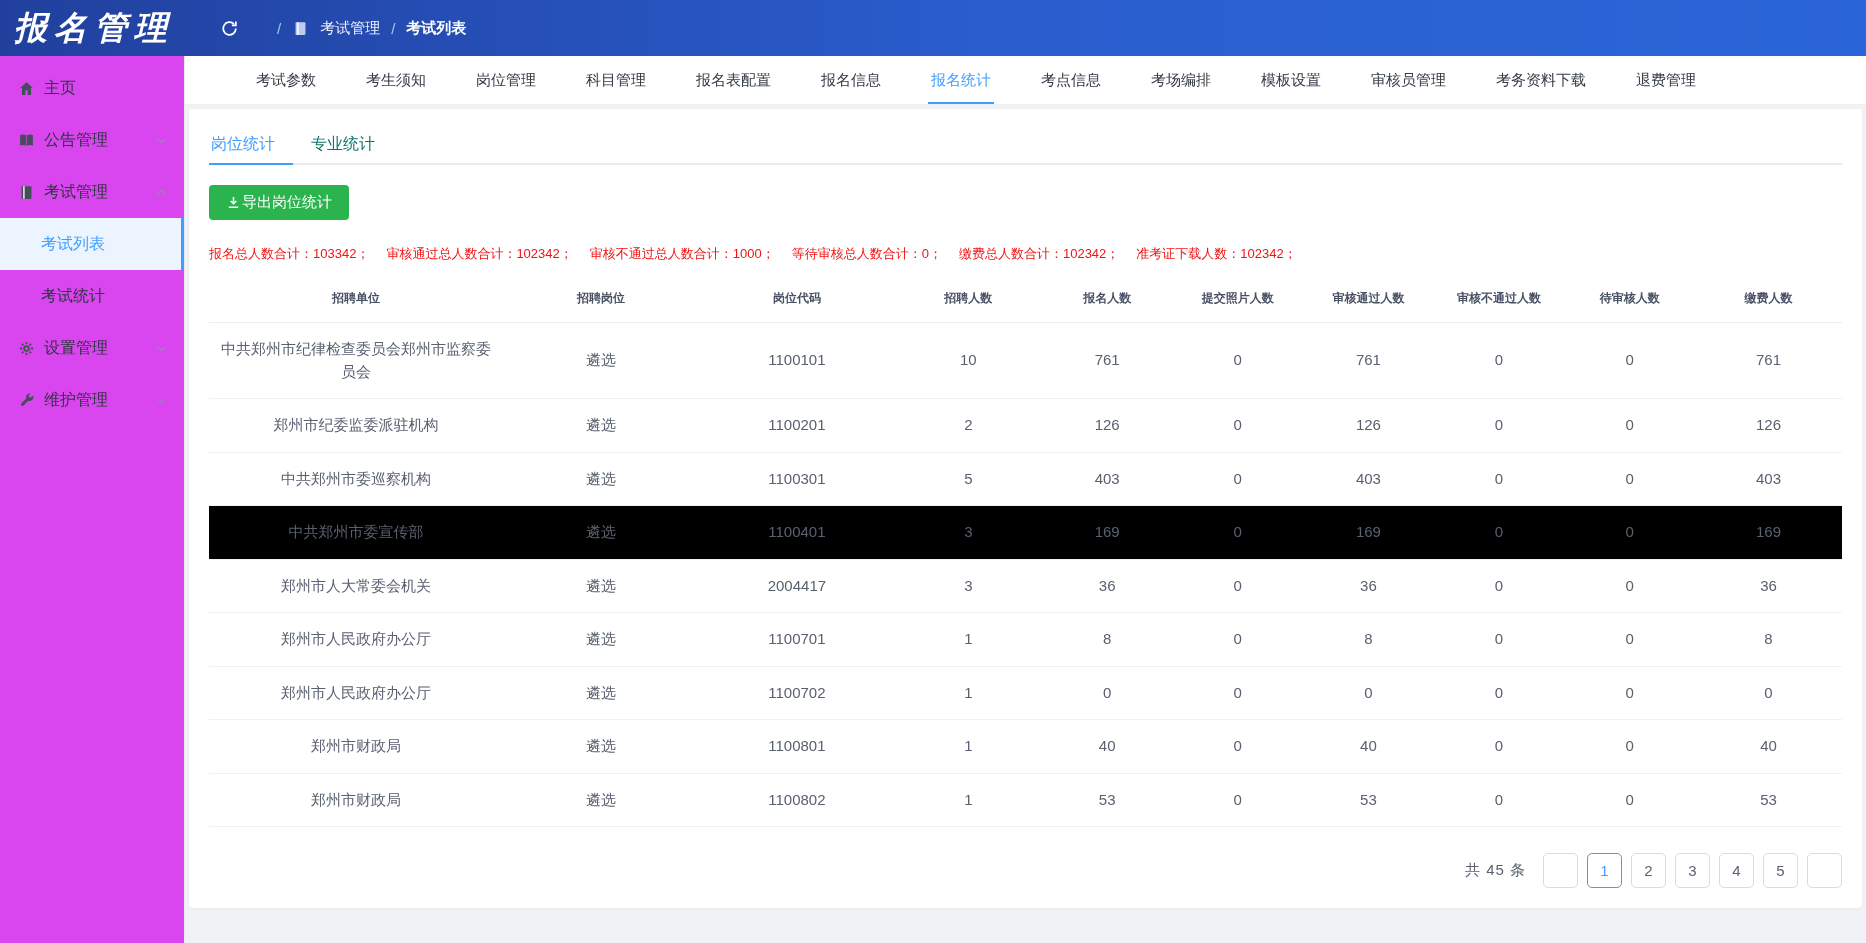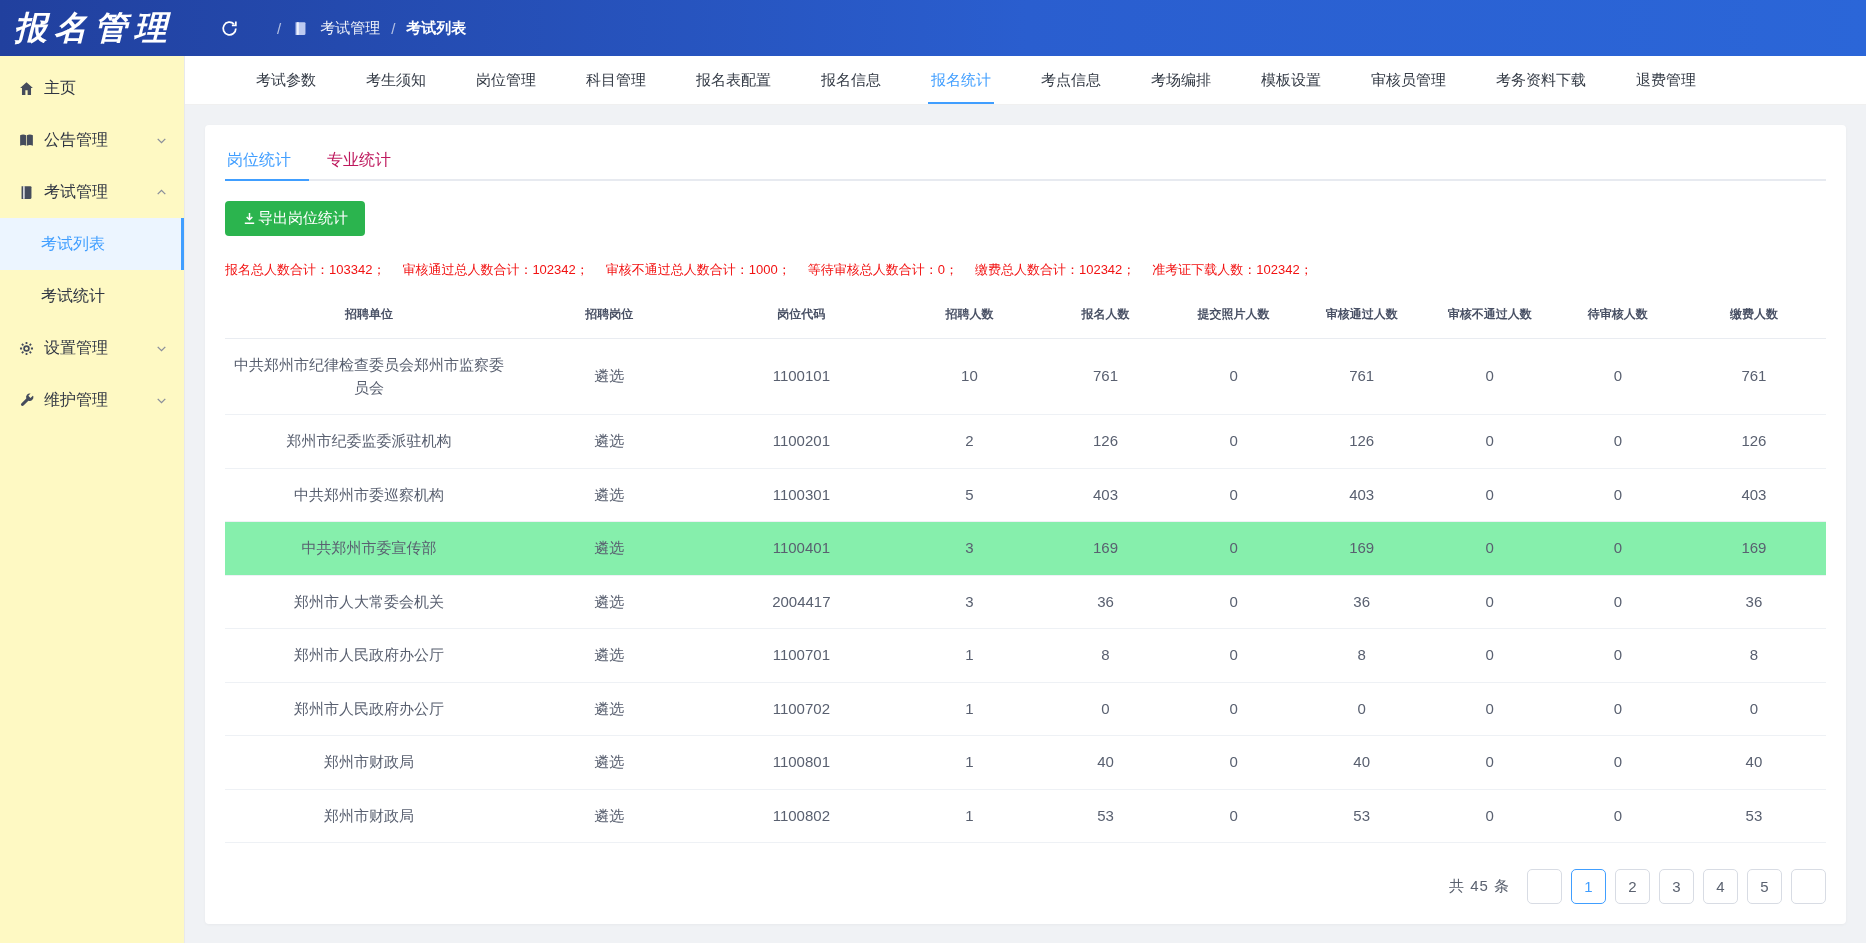--- a/index.html
+++ b/index.html
@@ -14,21 +14,21 @@
           font-size: 33px; letter-spacing: 7px; white-space: nowrap; }
   .refresh { margin-left: 46px; background: none; border: none; color: #fff; cursor: pointer; display: flex; }
   .breadcrumb { margin-left: 38px; display: flex; align-items: center; gap: 11px; font-size: 15px; }
   .bc-sep { color: rgba(255,255,255,.65); }
   .bc-icon { color: #bdcaf1; display: flex; }
   .bc-item { color: rgba(255,255,255,.92); cursor: pointer; }
   .bc-item.current { color: #fff; font-weight: bold; cursor: default; }
 
   
   .page-body { flex: 1; display: flex; min-height: 0; }
-  .sidebar { width: 185px; background: #fef9c3; border-right: 1px solid #e8e9ec; }
+  .sidebar { width: 185px; background: #d946ef; border-right: 1px solid #e8e9ec; }
   .menu { padding-top: 6px; }
   .side-item { height: 52px; display: flex; align-items: center; padding: 0 16px 0 18px;
                font-size: 16px; color: #2f3542; cursor: pointer; }
   .side-item .ico { width: 17px; height: 17px; color: #454c5c; display: flex; margin-right: 9px; flex: 0 0 17px; }
   .side-item .lbl { flex: 1; }
   .side-item .chev { color: #8a8f9b; display: flex; }
   .side-sub { height: 52px; display: flex; align-items: center; padding-left: 41px;
               font-size: 16px; color: #2f3542; cursor: pointer; position: relative; }
   .side-sub.active { background: #ecf5ff; color: #409eff; }
   .side-sub.active::after { content: ""; position: absolute; right: 0; top: 0; bottom: 0;
@@ -36,44 +36,44 @@
 
   .main { flex: 1; display: flex; flex-direction: column; min-width: 0; background: #f0f2f5; }
   .tabbar { height: 49px; background: #fff; display: flex; align-items: stretch;
             padding-left: 46px; border-bottom: 1px solid #f0f0f0; }
   .tab { display: flex; align-items: center; padding: 0 25px; font-size: 15px; color: #333a45;
          cursor: pointer; position: relative; white-space: nowrap; }
   .tab.active { color: #409eff; }
   .tab.active::after { content: ""; position: absolute; left: 22px; right: 22px; bottom: 0;
          height: 2px; background: #409eff; }
 
-  .content { flex: 1; padding: 20px; min-height: 0; }
+  .content { flex: 1; padding: 4px; min-height: 0; }
   .card { background: #fff; border-radius: 4px; padding: 14px 20px 20px; min-height: 742px;
           box-shadow: 0 1px 3px rgba(0,0,0,.04); }
 
   .subtabs { display: flex; border-bottom: 2px solid #e7eaf0; }
-  .subtab { padding: 0 18px; height: 42px; line-height: 42px; font-size: 16px; color: #be185d;
+  .subtab { padding: 0 18px; height: 42px; line-height: 42px; font-size: 16px; color: #0f766e;
             cursor: pointer; margin-bottom: -2px; }
   .subtab:first-child { padding-left: 2px; }
   .subtab.active { color: #409eff; border-bottom: 2px solid #409eff; }
 
   .export-btn { display: inline-flex; align-items: center; gap: 1px; background: #2bb44e; color: #fff;
             border: none; border-radius: 4px; height: 35px; padding: 0 17px; font-size: 15px;
             cursor: pointer; margin-top: 20px; }
 
   .summary { margin: 25px 0 6px; color: #f21212; font-size: 13px; white-space: nowrap; }
   .summary .seg { margin-right: 17px; }
 
   .stats-table { width: 100%; border-collapse: collapse; margin-top: 12px; table-layout: fixed; }
   .stats-table th { font-size: 12px; color: #485064; font-weight: bold; padding: 15px 4px;
             border-bottom: 1px solid #e9ecf1; text-align: center; }
   .stats-table td { font-size: 15px; color: #596070; padding: 15px 8px;
             border-bottom: 1px solid #eef1f5; text-align: center; line-height: 1.5;
             overflow-wrap: break-word; }
-  .stats-table tr.highlighted { background: #86efac; }
+  .stats-table tr.highlighted { background: #000000; }
 
   .pagination { display: flex; align-items: center; justify-content: flex-end; gap: 9px; margin-top: 26px; }
   .pagination .total { font-size: 15px; color: #5b6270; margin-right: 8px; letter-spacing: 1px; }
   .page-btn { min-width: 35px; height: 35px; border: 1px solid #d8dce4; border-radius: 5px; background: #fff;
             color: #5b6270; font-size: 15px; display: inline-flex; align-items: center;
             justify-content: center; cursor: pointer; }
   .page-btn.active { border-color: #409eff; color: #409eff; }
   .page-btn.prev { color: #c3c7cf; }
   .pages { display: inline-flex; gap: 9px; }
 </style>

